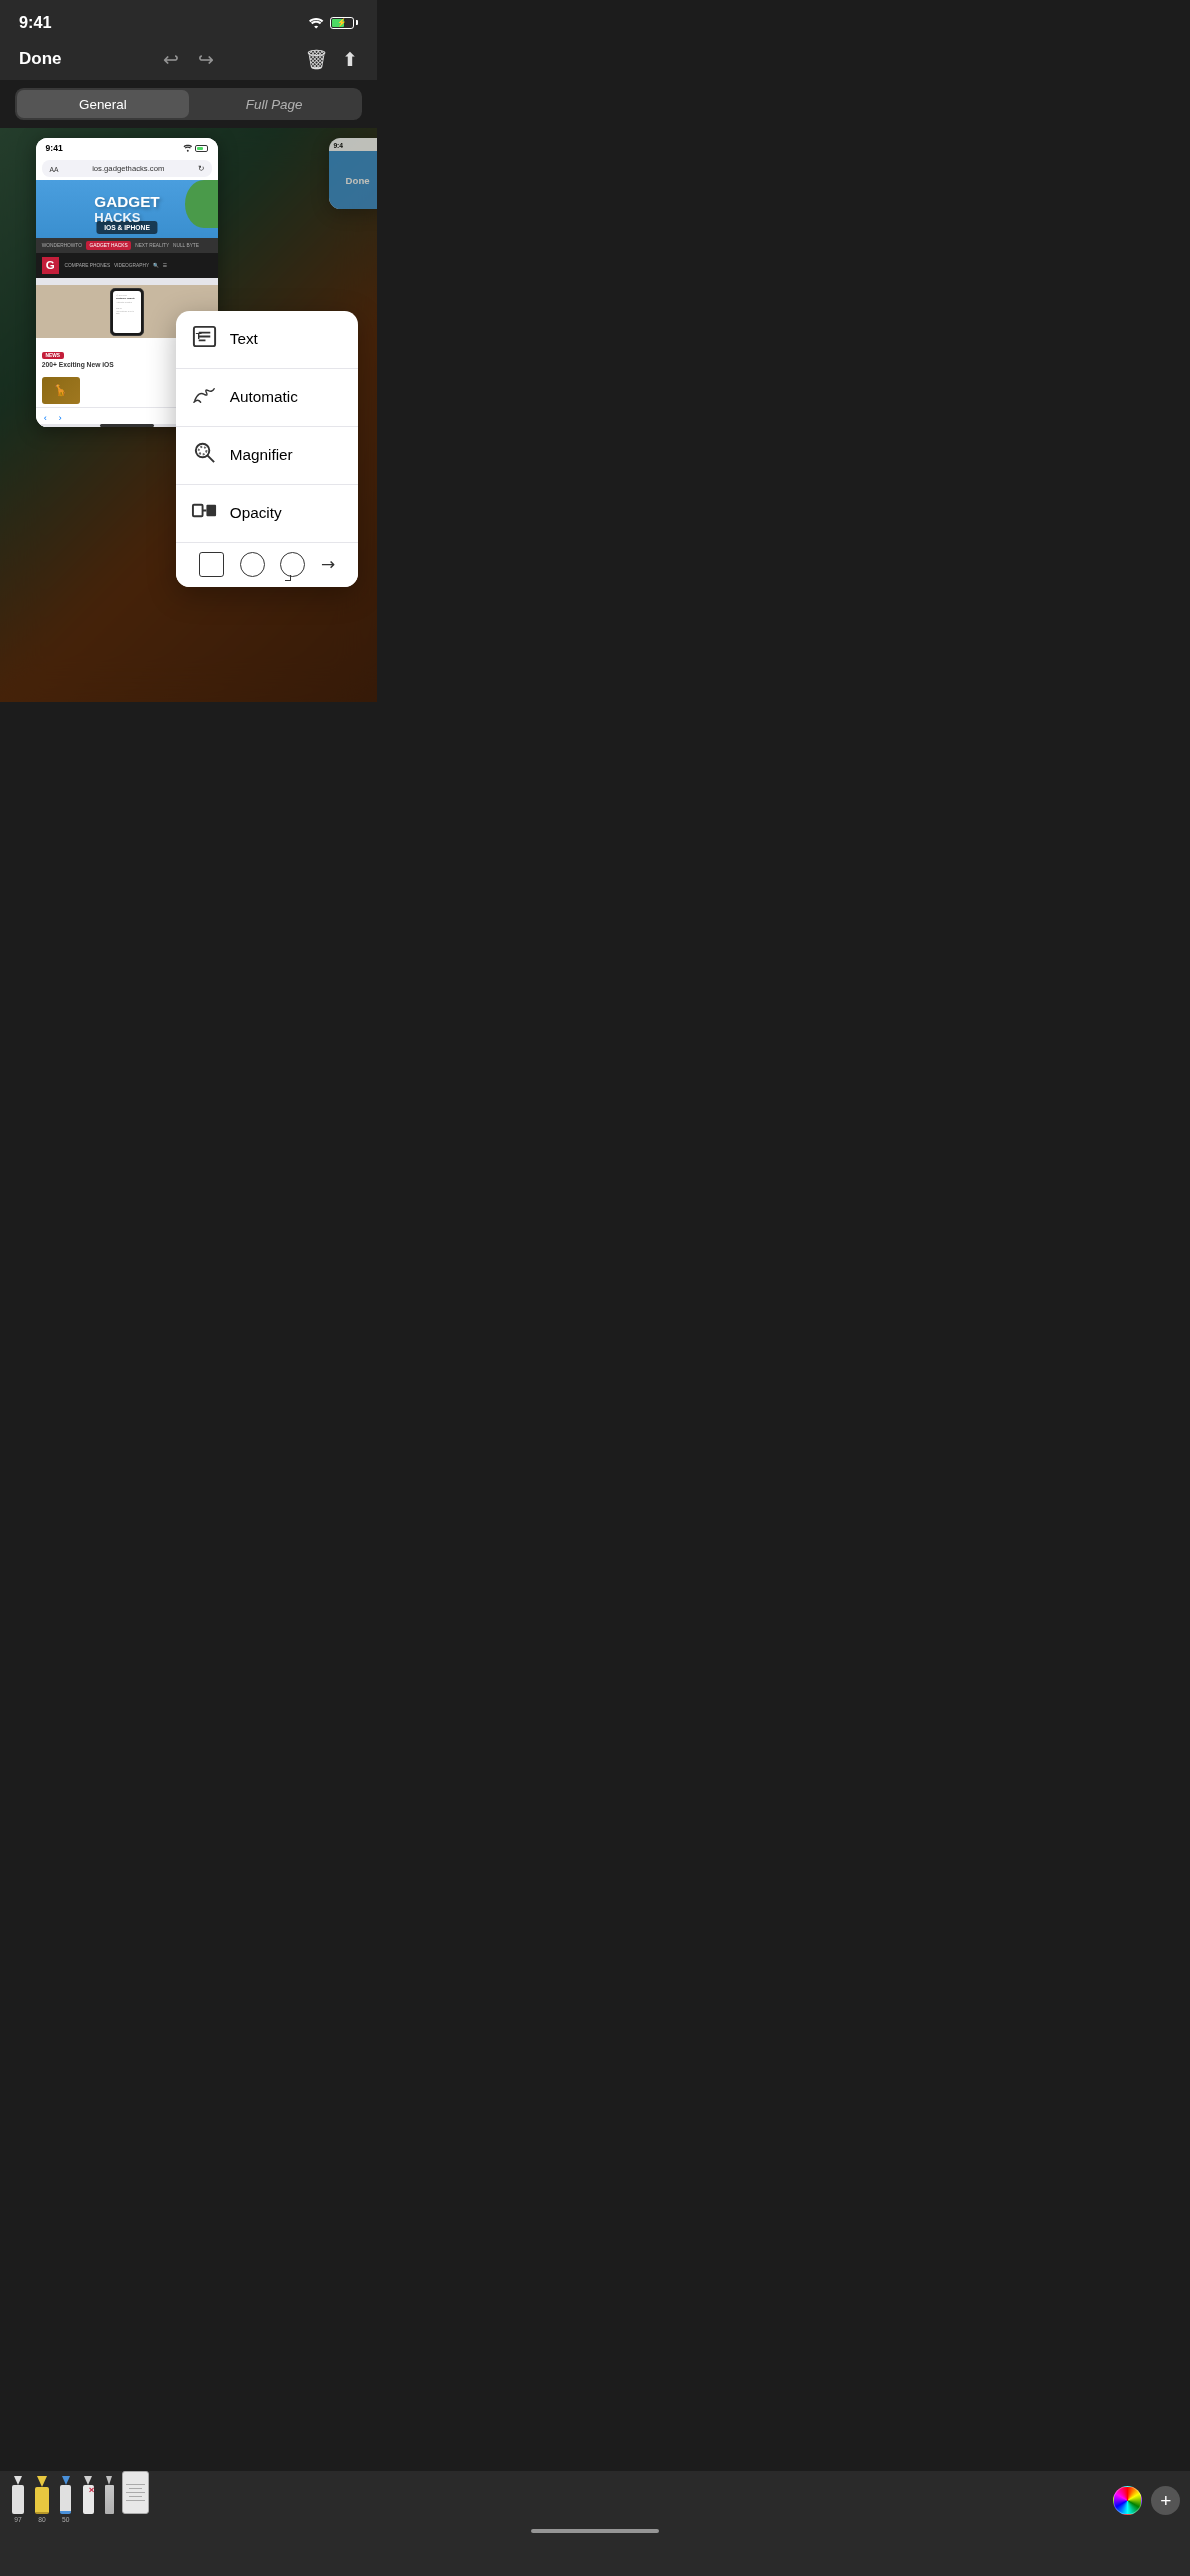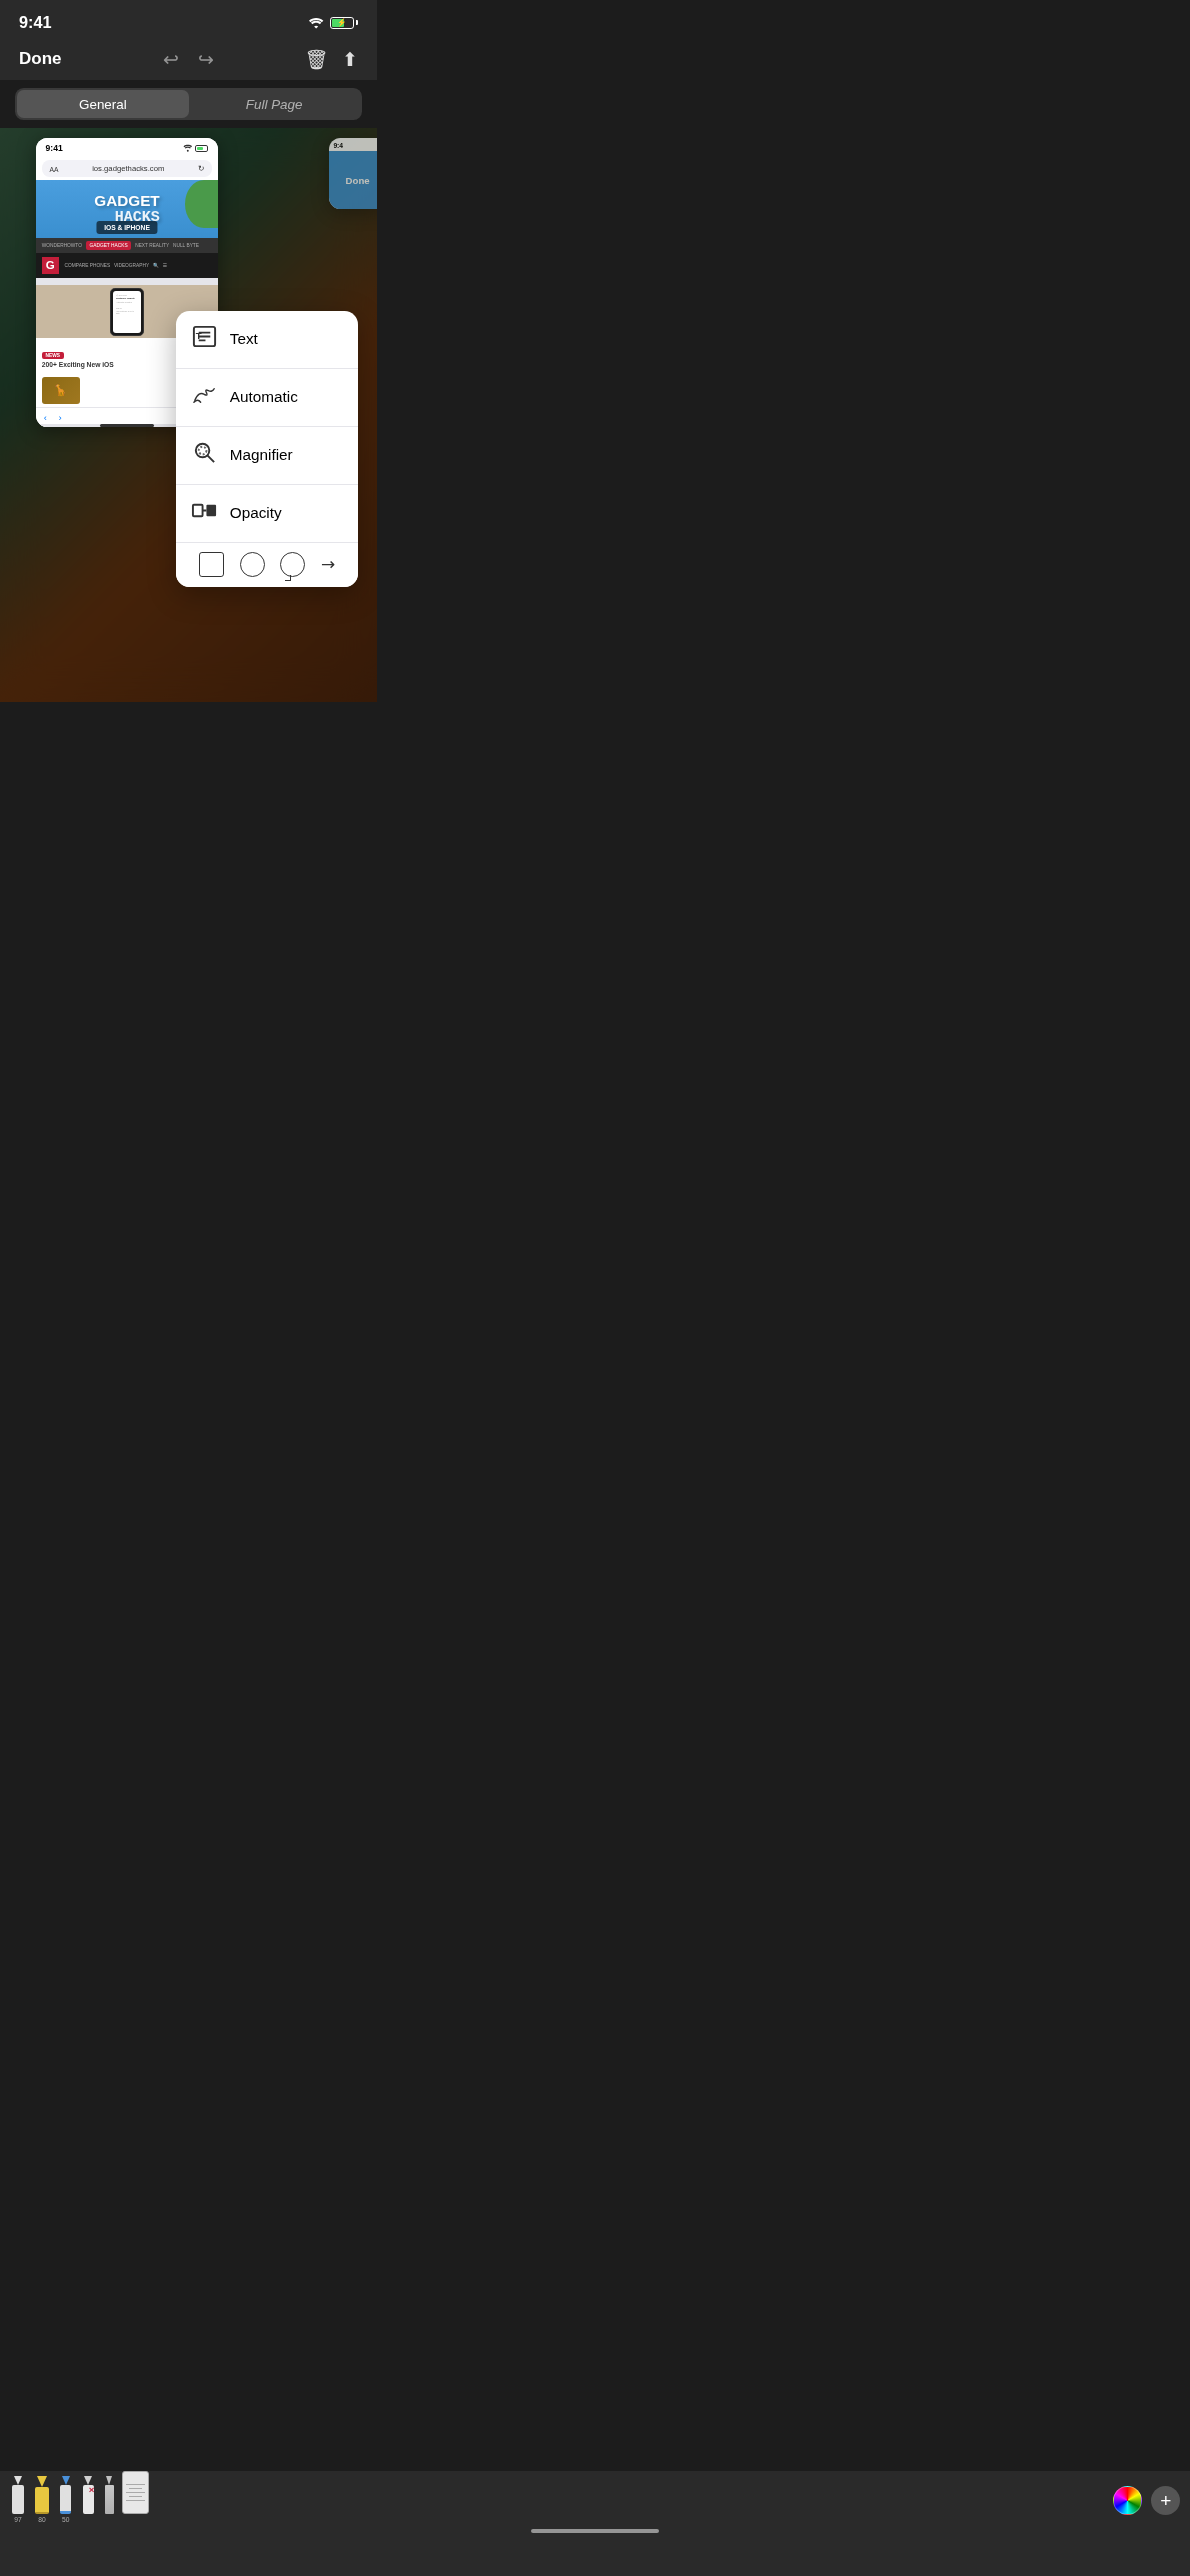--- a/index.html
+++ b/index.html
@@ -170,21 +170,21 @@
     .card-hero {
       background: linear-gradient(180deg, #4a9ede 0%, #3a8fcf 100%);
       height: 58px;
       display: flex;
       align-items: center;
       justify-content: center;
       position: relative;
       overflow: hidden;
     }
     .card-hero-text {
-      text-align: right;
+      text-align: left;
       color: white;
       font-size: 13.4px;
       font-weight: 900;
       line-height: 1.1;
       text-shadow: 1.9px 1.9px 3.8px rgba(0,0,0,0.3);
     }
     .card-hero-text span {
       display: block;
       font-size: 11.5px;
     }
@@ -595,21 +595,21 @@
       <span class="card-aa">AA</span>
       <span class="card-url">ios.gadgethacks.com</span>
       <span style="font-size:7.7px;color:#333;">↻</span>
     </div>
 
     <div class="card-hero">
       <div class="card-green-blob"></div>
       <div style="z-index:1;">
         <div class="card-hero-text">
           <span style="font-size:15.3px;">GADGET</span>
-          <span style="font-size:15px;opacity:0.9;font-family:Liberation Mono, monospace;">HACKS</span>
+          <span style="font-size:13px;opacity:0.9;">HACKS</span>
         </div>
       </div>
       <div class="card-ios-badge">IOS &amp; IPHONE</div>
     </div>
 
     <div class="card-nav">
       <span>WONDERHOWTO</span>
       <span class="card-nav-active">GADGET HACKS</span>
       <span>NEXT REALITY</span>
       <span>NULL BYTE</span>

